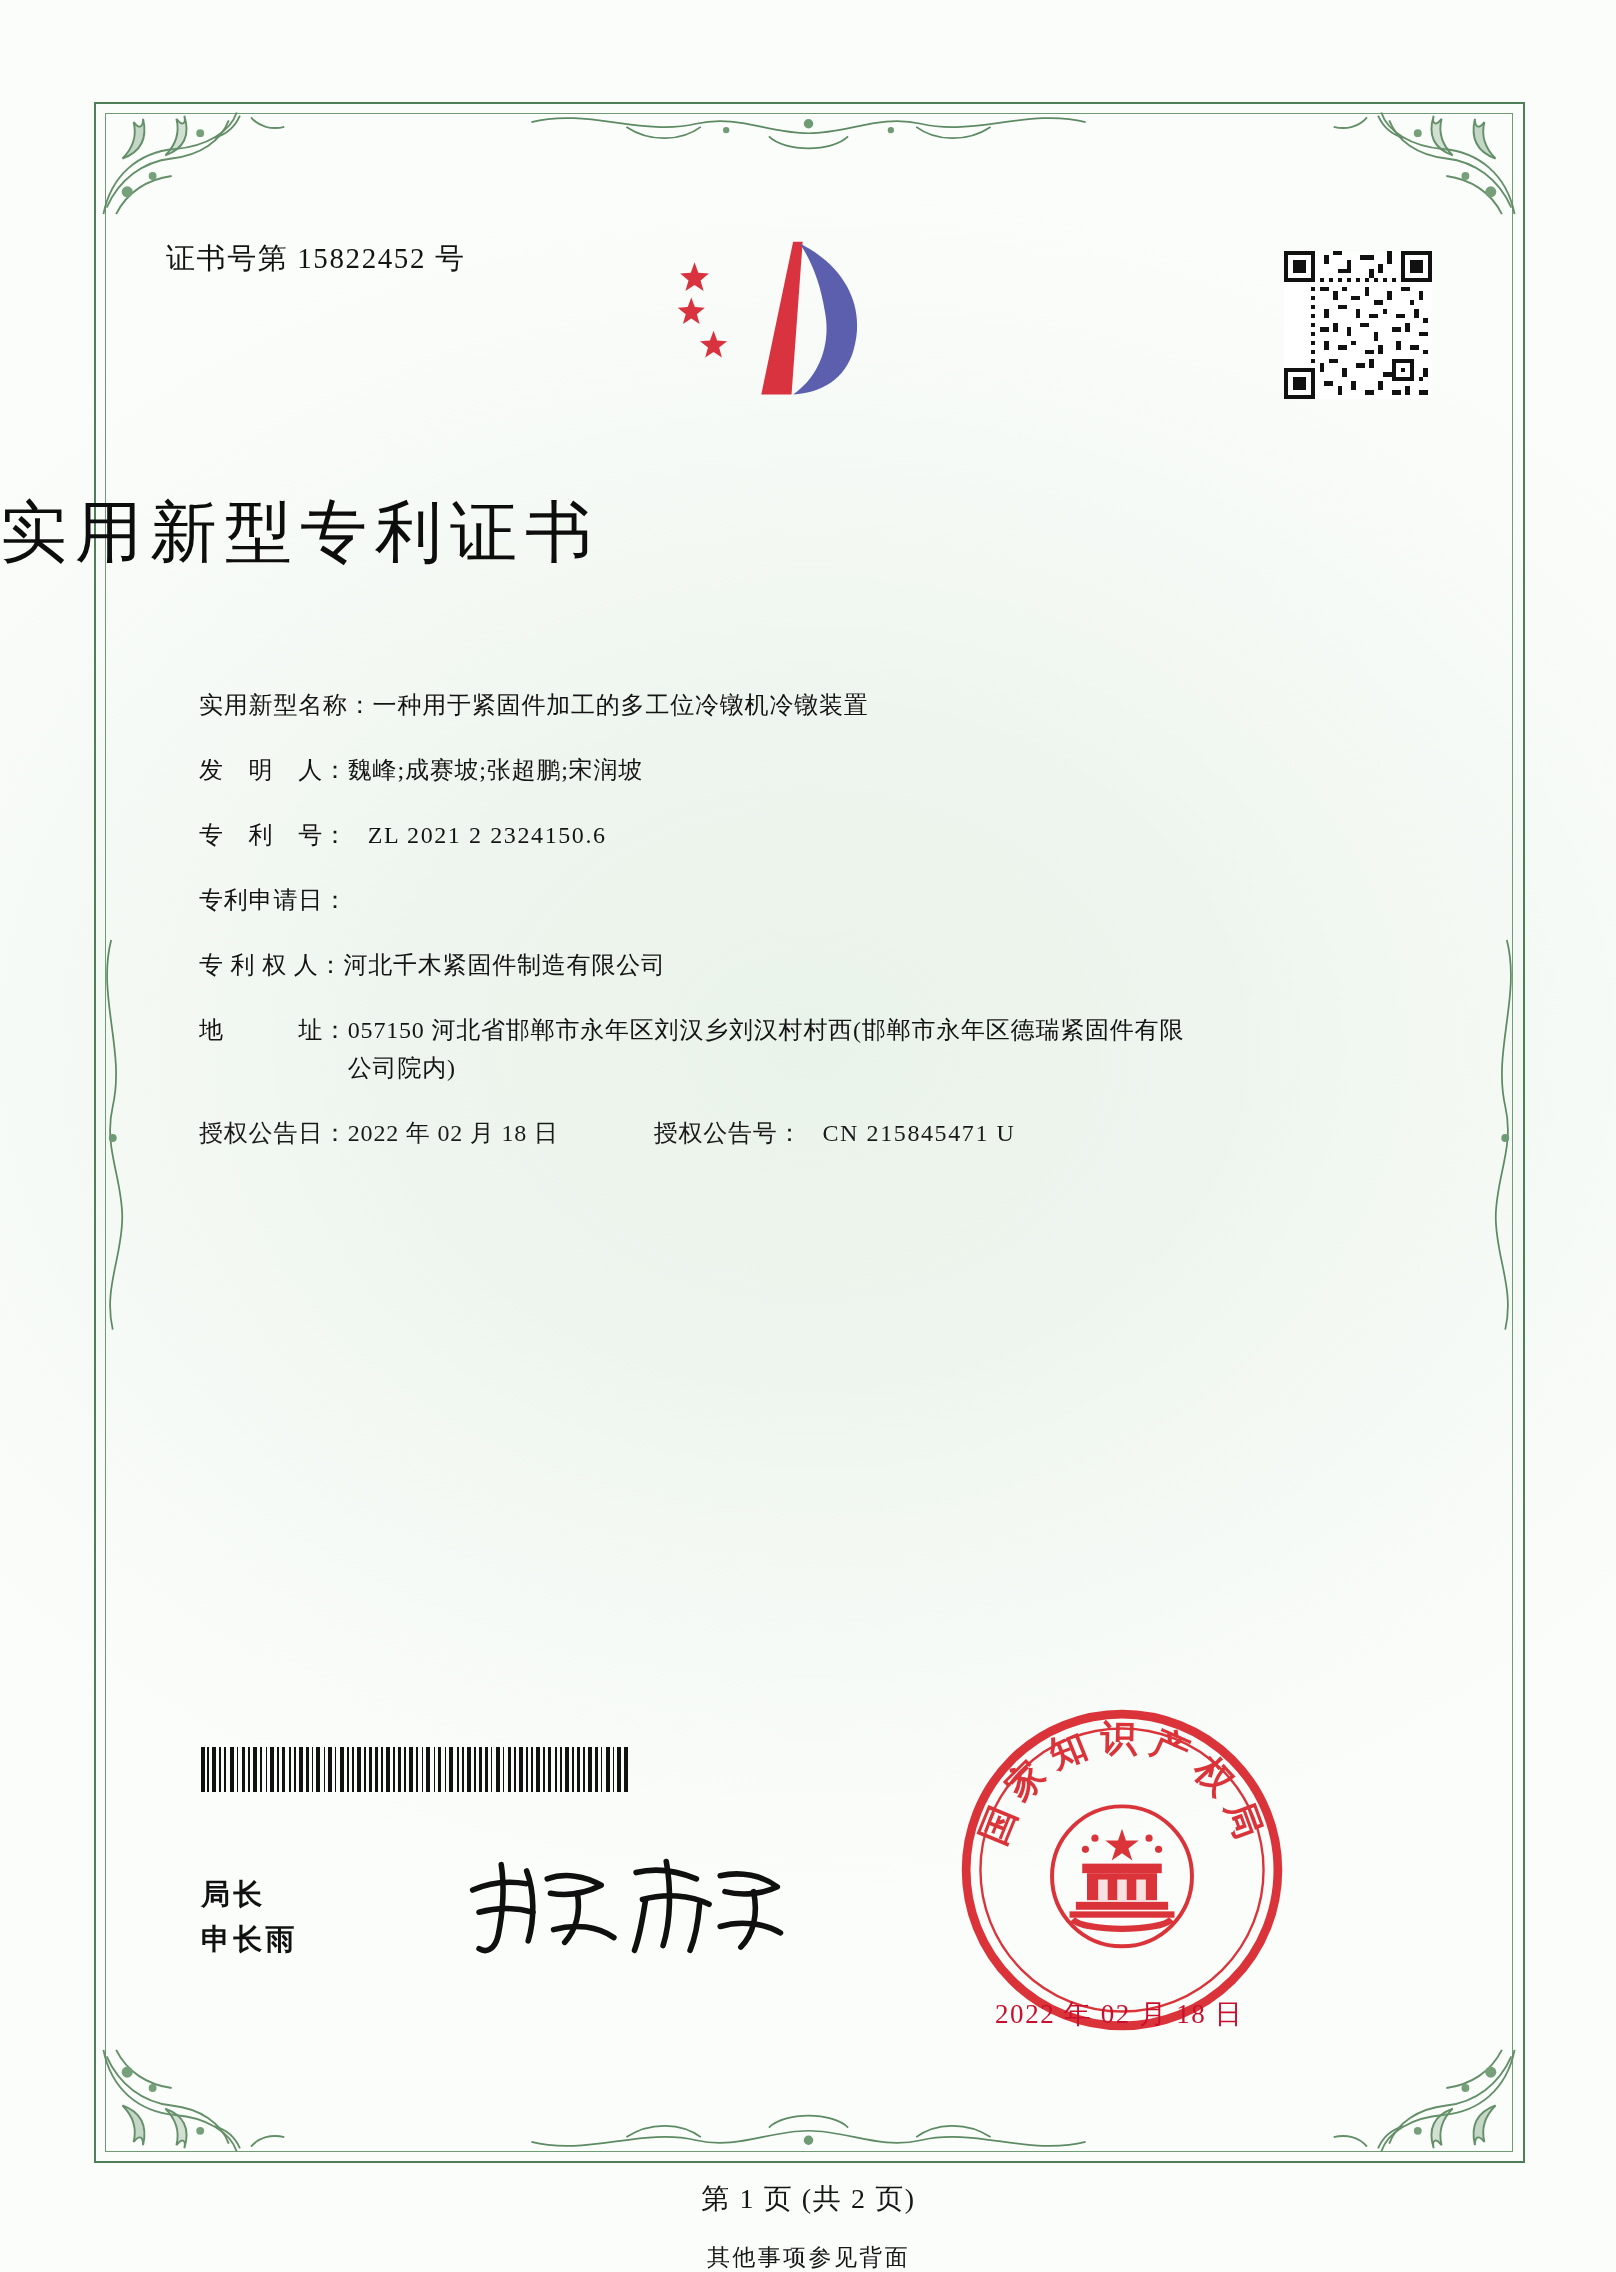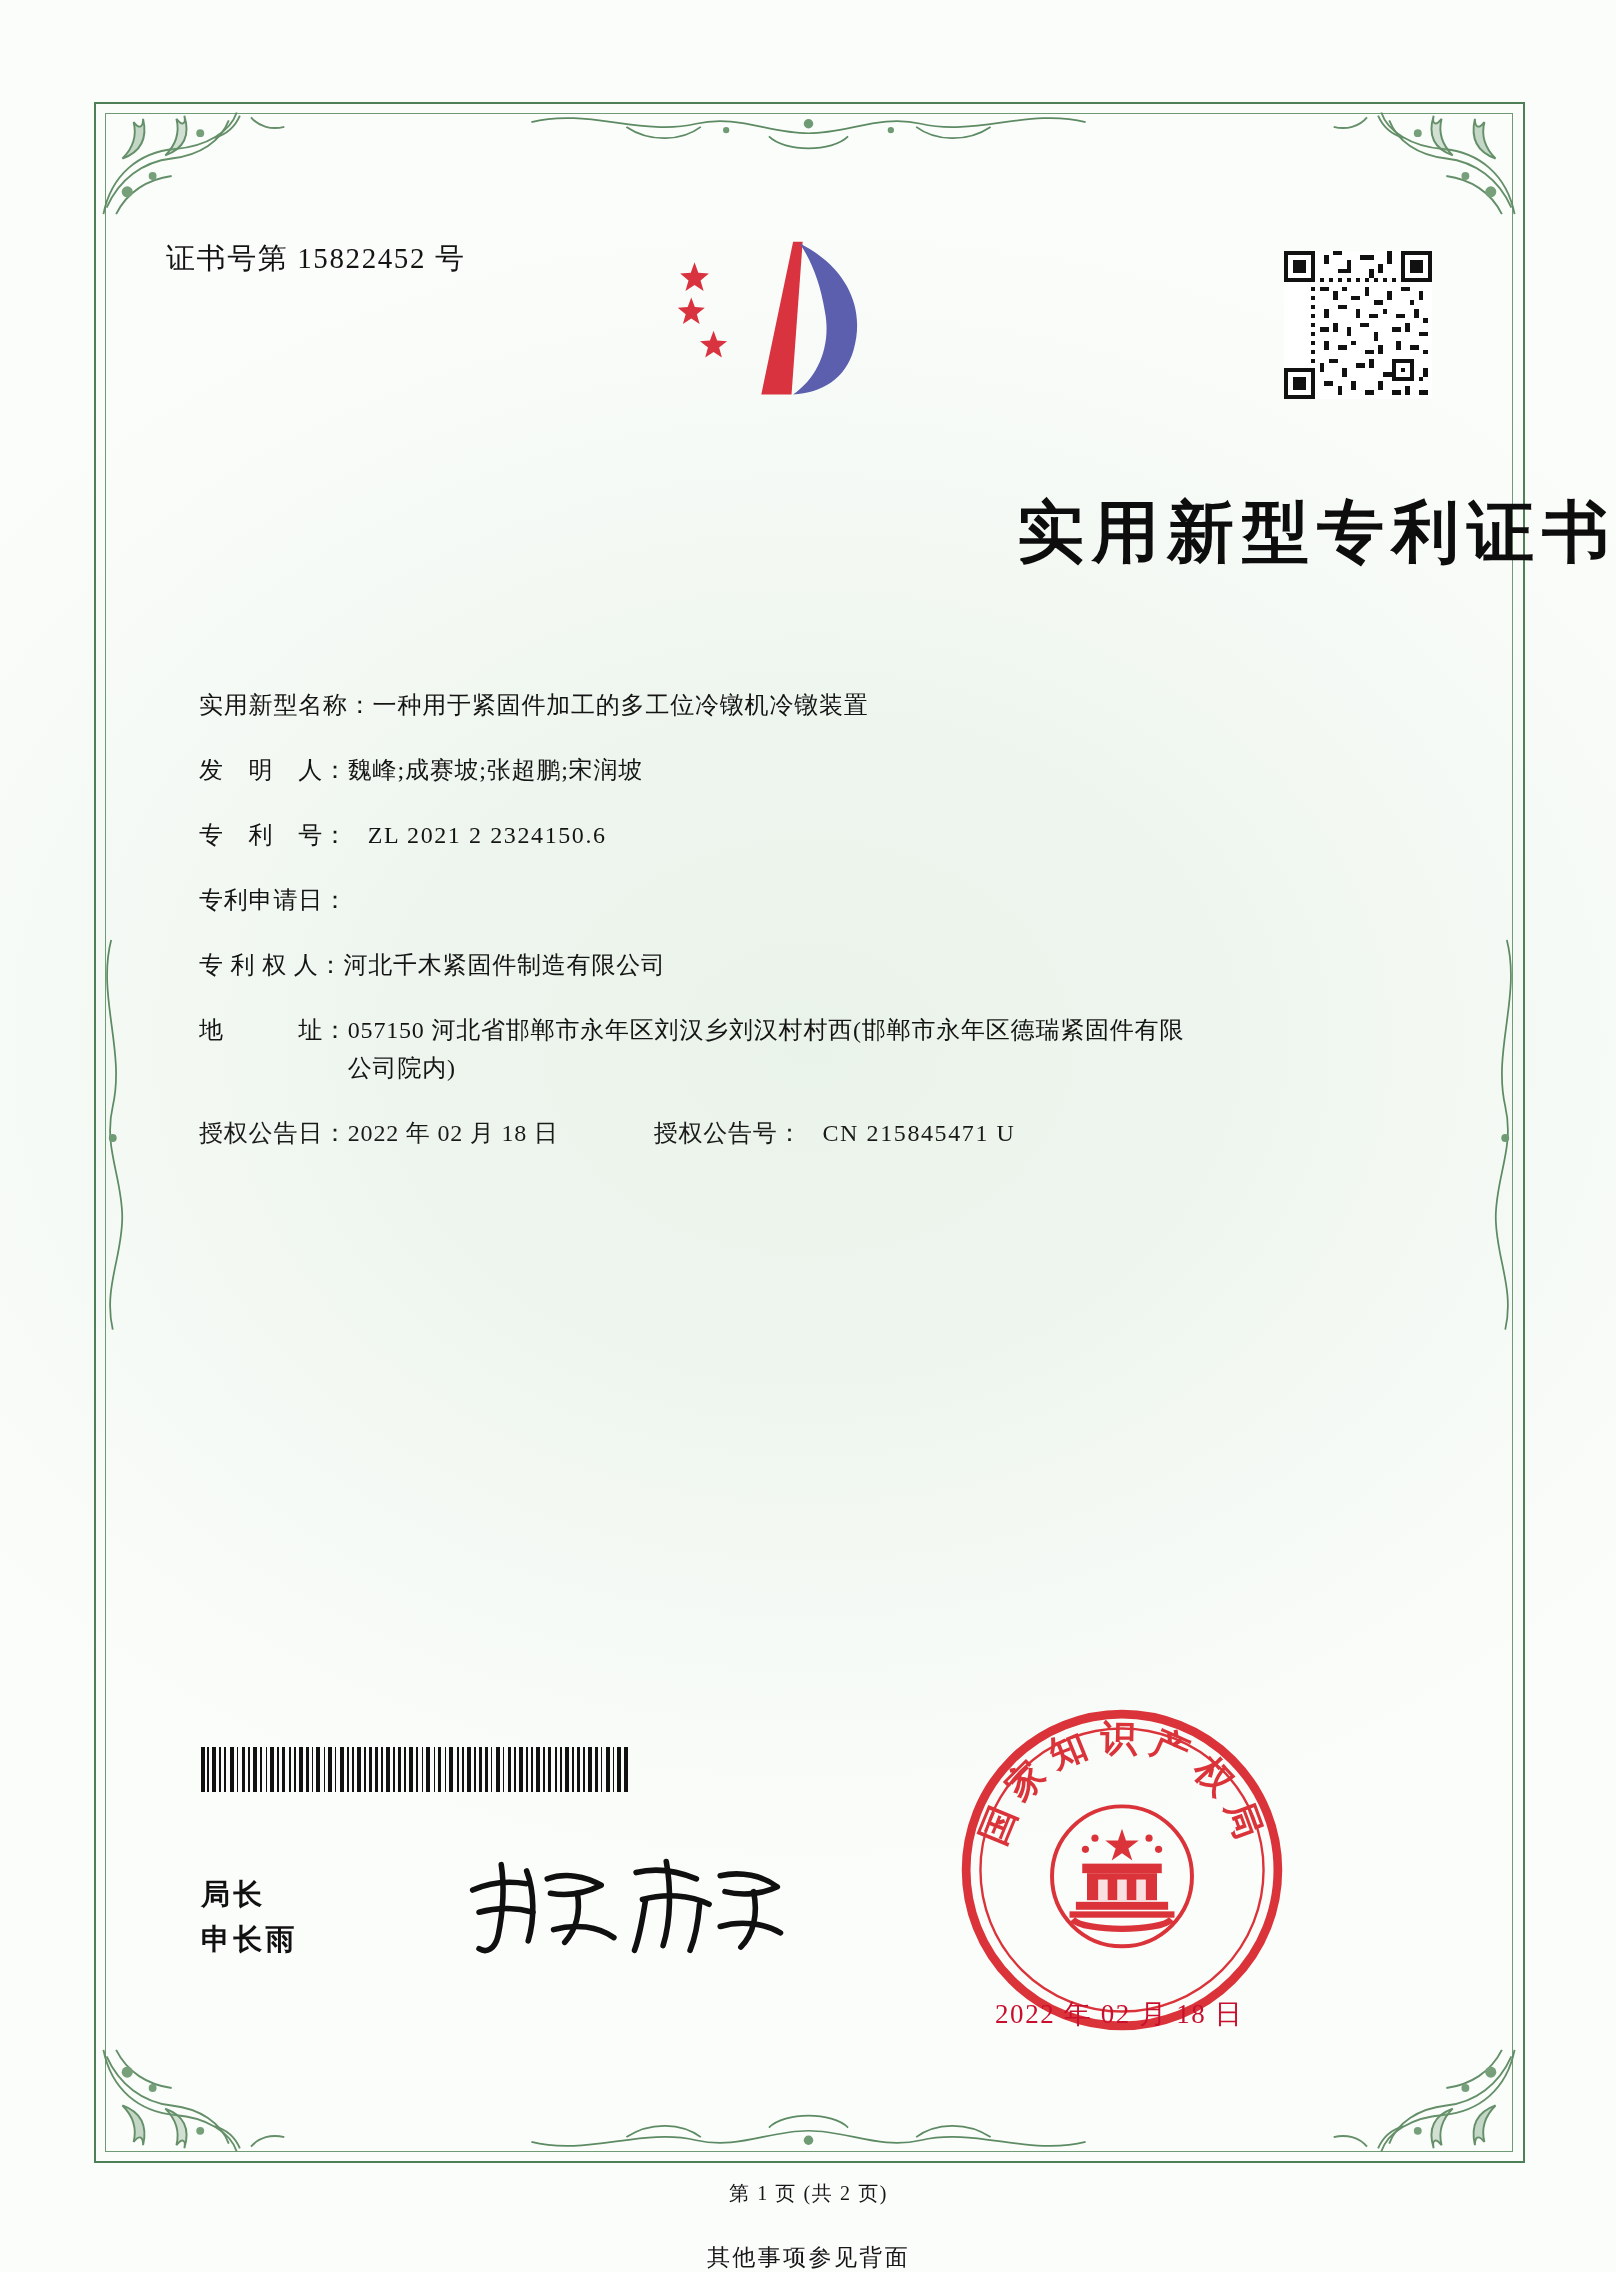--- a/index.html
+++ b/index.html
@@ -85,23 +85,23 @@
     width: 148px;
     height: 148px;
   }
 
   
   .main-title {
     position: absolute;
     left: 0;
     right: 0;
     top: 487px;
-    text-align: right;
+    text-align: left;
     font-size: 67px;
-    font-weight: bold;
+    font-weight: normal;
     letter-spacing: 8px;
     color: #0d0d0d;
     font-family: "DejaVu Serif", "Liberation Serif", serif;
   }
 
   
   .fields {
     position: absolute;
     left: 199px;
     top: 686px;
@@ -202,21 +202,21 @@
     letter-spacing: 1.6px;
     white-space: nowrap;
   }
 
   
   .page-num {
     position: absolute;
     left: 0; right: 0;
     top: 2180px;
     text-align: center;
-    font-size: 20px;
+    font-size: 28px;
     color: #161616;
     letter-spacing: 1.6px;
   }
   .back-note {
     position: absolute;
     left: 0; right: 0;
     top: 2242px;
     text-align: center;
     font-size: 23px;
     color: #161616;

